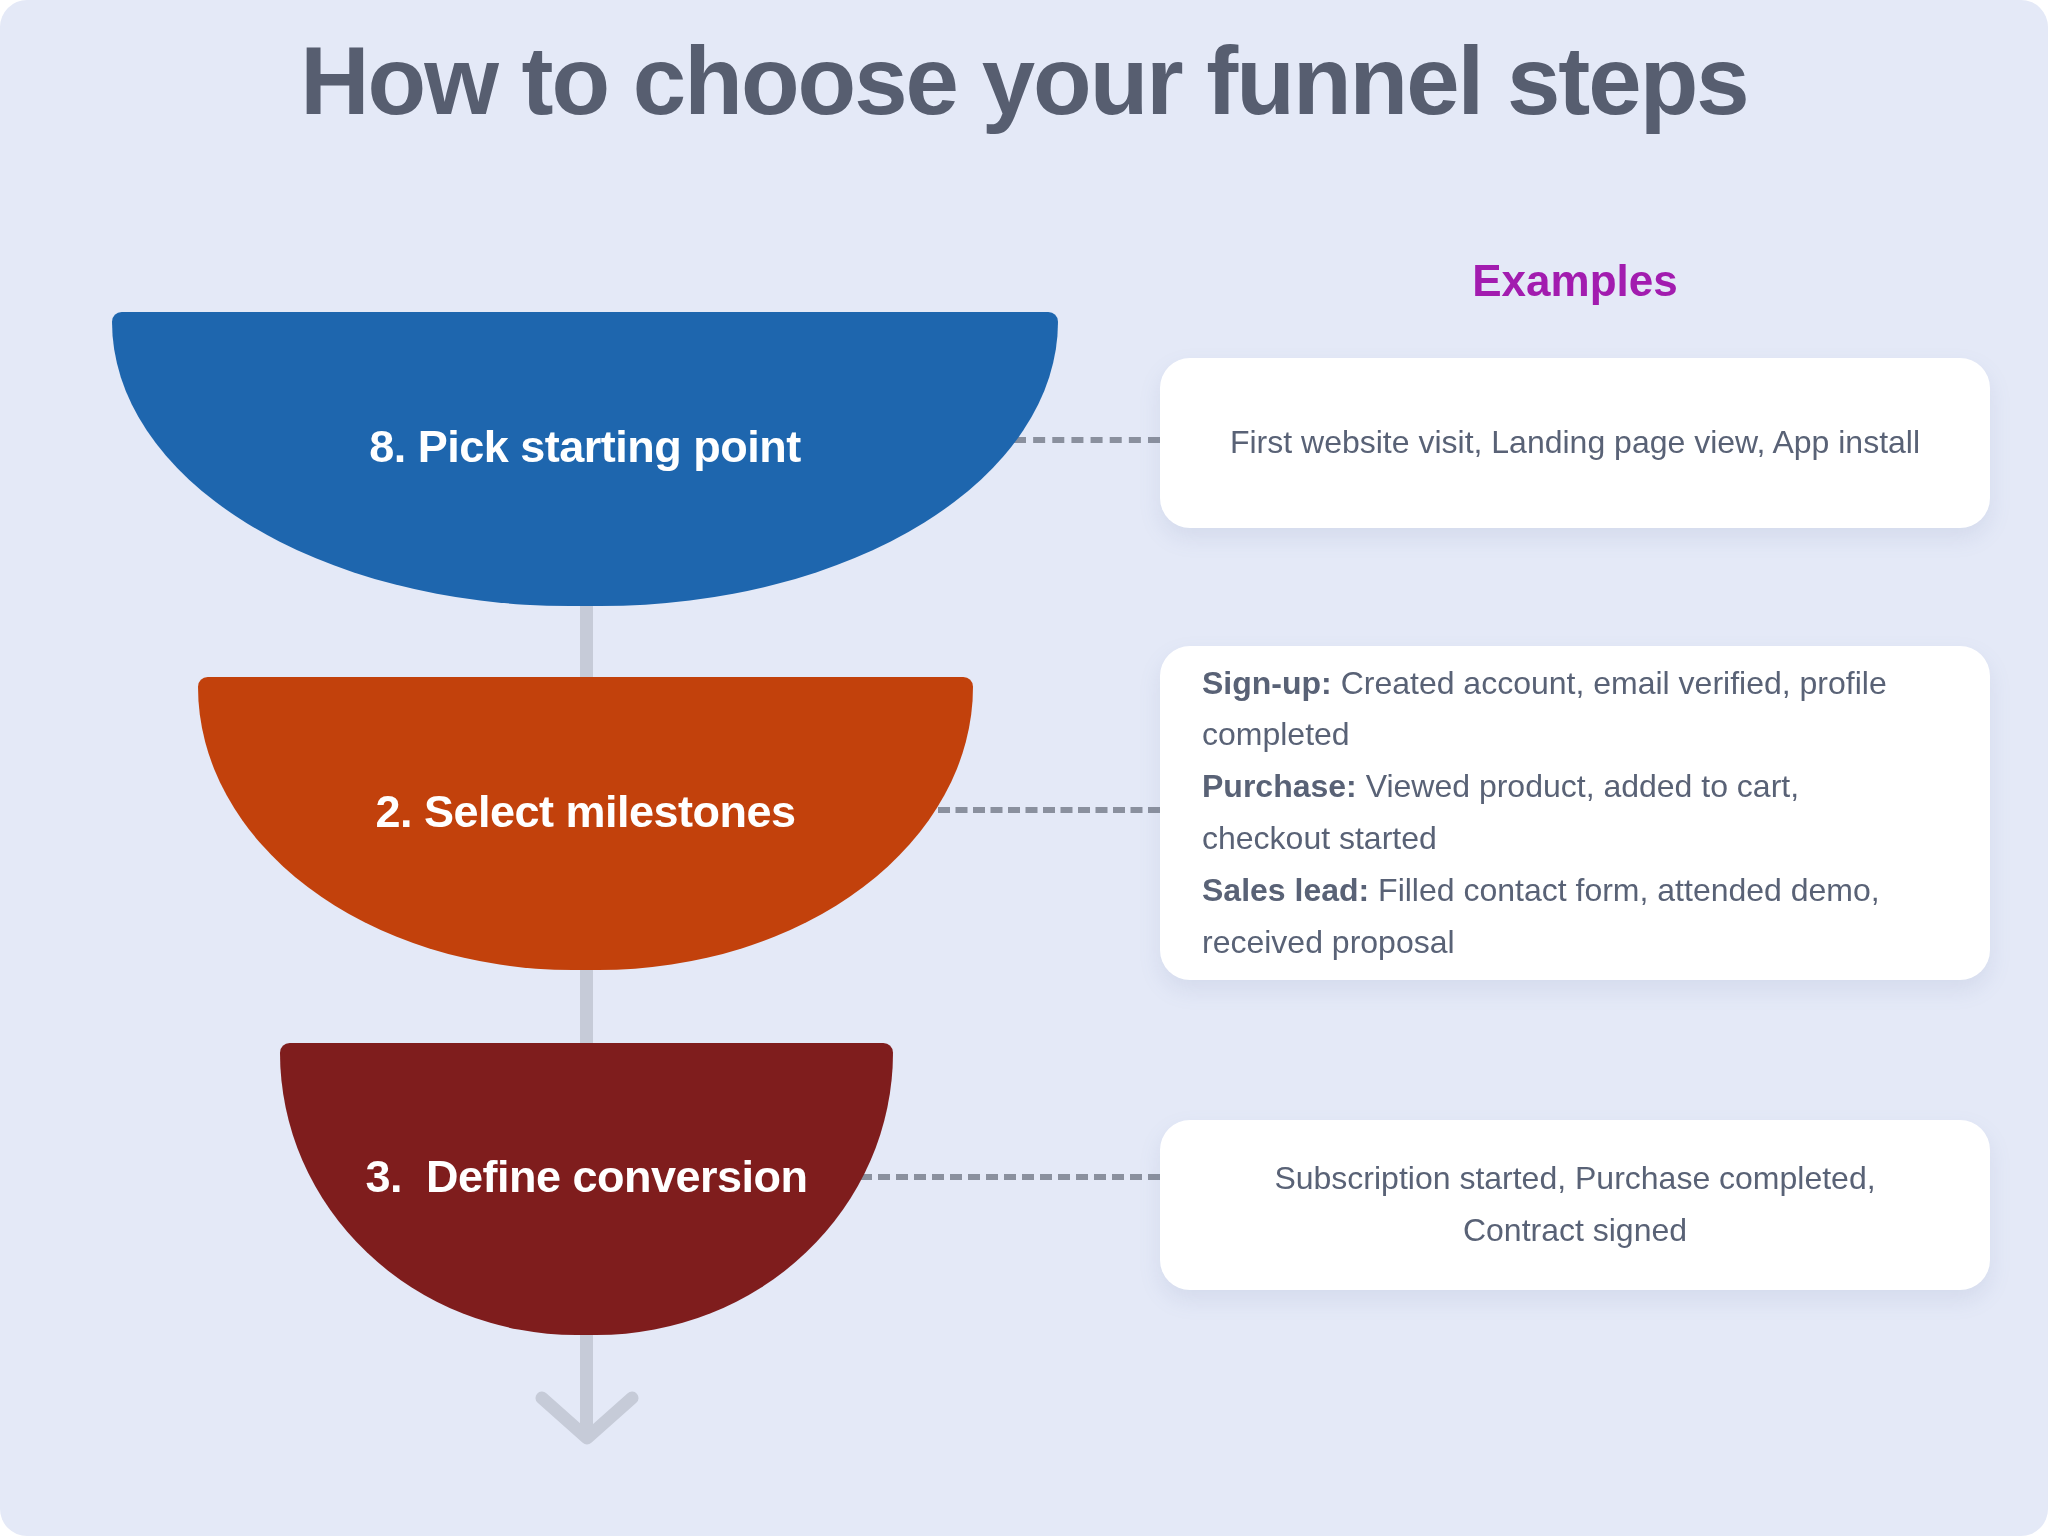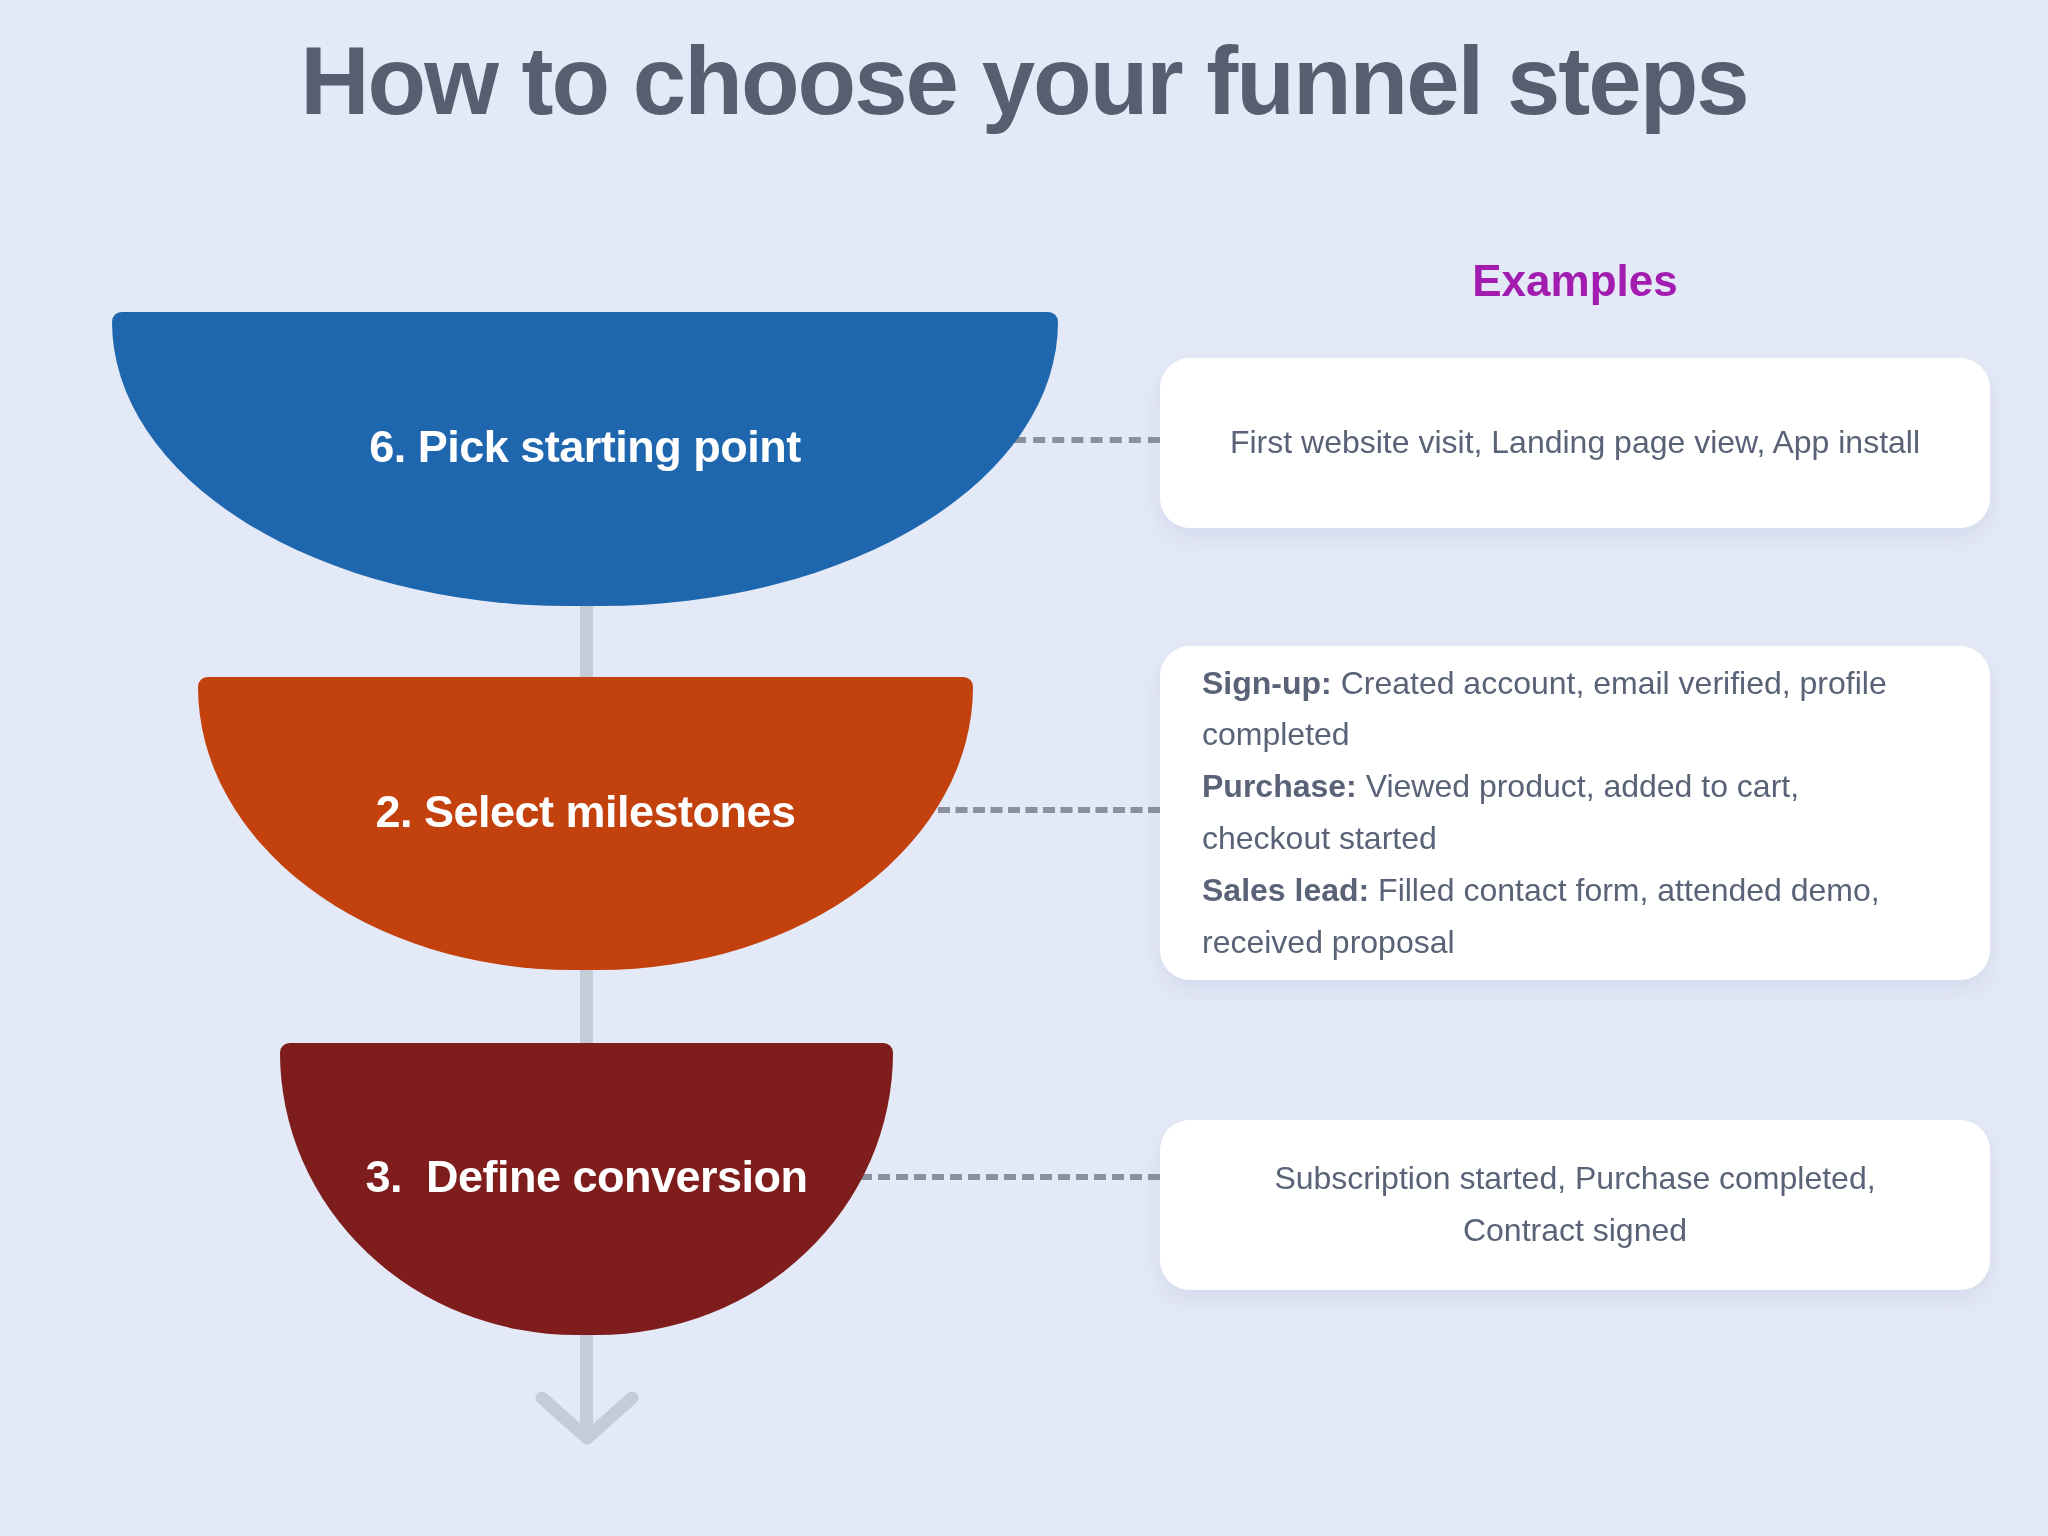--- a/index.html
+++ b/index.html
@@ -103,39 +103,39 @@
     text-align: center;
   }
   .card-item {
     white-space: pre;
   }
   .card-item b { font-weight: 700; }
 </style>
 </head>
 <body>
 
-<div class="canvas" style="background-color: rgb(228, 233, 247);">
+<div class="canvas" style="background-color: rgb(228, 233, 247); border-radius: 27px;">
 
   <h1 class="title" style="color: rgb(87, 94, 112);">How to choose your funnel steps</h1>
 
   <h2 class="examples-heading" style="color: #a21caf;">Examples</h2>
 
   <div class="vline v1" style="background-color: rgb(198, 203, 216);"></div>
   <div class="vline v2" style="background-color: rgb(198, 203, 216);"></div>
   <div class="vline v3" style="background-color: rgb(198, 203, 216);"></div>
   <svg class="arrowhead" width="114" height="58" viewBox="0 0 114 58">
     <polyline points="12,8 57,48 102,8" fill="none" stroke="#C6CBD8" stroke-width="13" stroke-linecap="round" stroke-linejoin="round" style="stroke: rgb(198, 203, 216);"></polyline>
   </svg>
 
   <div class="dash d1" style="border-top-color: rgb(138, 144, 158);"></div>
   <div class="dash d2" style="border-top-color: rgb(138, 144, 158);"></div>
   <div class="dash d3" style="border-top-color: rgb(138, 144, 158);"></div>
 
   <div class="funnel-step f1" style="background-color: rgb(30, 102, 174);">
-    <span class="funnel-label">6. Pick starting point</span>
+    <span class="funnel-label">8. Pick starting point</span>
   </div>
   <div class="funnel-step f2" style="background-color: #c2410c;">
     <span class="funnel-label">2. Select milestones</span>
   </div>
   <div class="funnel-step f3" style="background-color: #7f1d1d;">
     <span class="funnel-label">3.  Define conversion</span>
   </div>
 
   <div class="card c1" style="background-color: rgb(255, 255, 255); color: rgb(89, 98, 118);">
     <div class="card-line-center">First website visit, Landing page view, App install</div>

